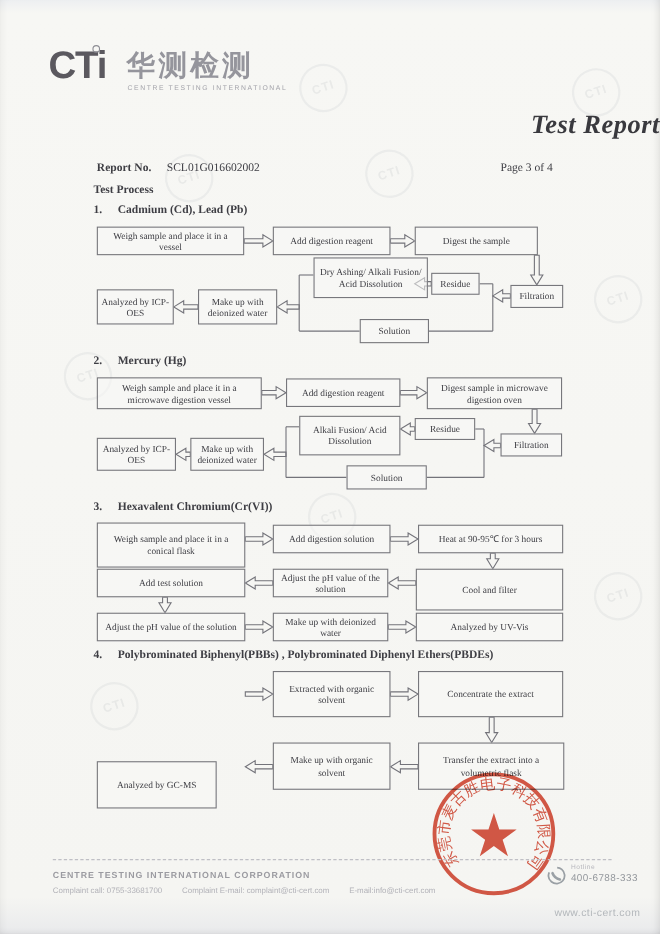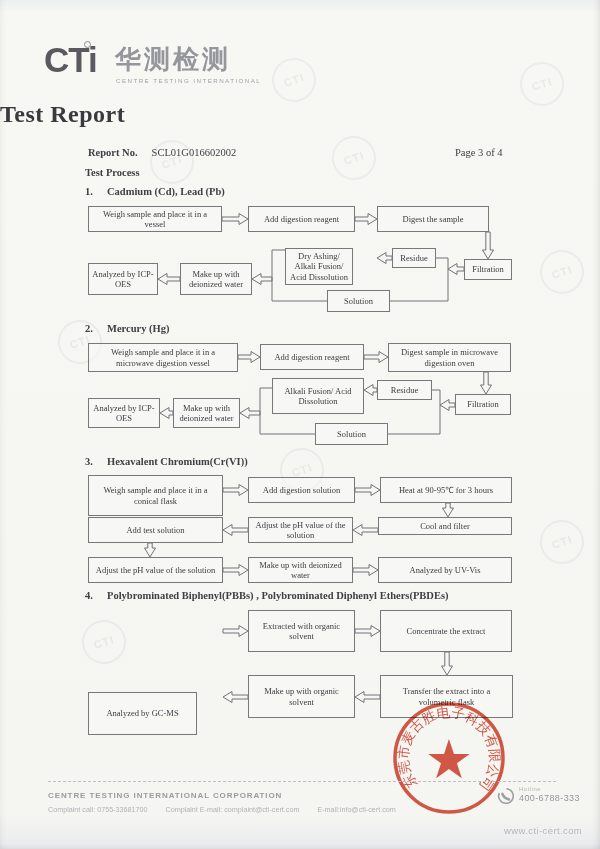--- a/index.html
+++ b/index.html
@@ -7,21 +7,21 @@
     position:relative;width:600px;height:849px;margin:0 auto;overflow:hidden;
     font-family:"Liberation Serif",serif;color:#3e3e44;
     background:linear-gradient(180deg,#edeff1 0px,#f7f7f4 12px,#f5f5f2 96%,#e9eaec 100%);
     box-shadow:inset -7px 0 9px -7px rgba(0,0,0,.14), inset 7px 0 9px -7px rgba(0,0,0,.07), inset 0 -5px 7px -5px rgba(0,0,0,.10);
   }
   
   .logo-cti{position:absolute;left:44px;top:42px;font-family:"Liberation Sans",sans-serif;font-weight:800;font-size:35px;line-height:1;color:#5b595f;letter-spacing:-1px;}
   .logo-ring{position:absolute;left:84px;top:41px;width:5px;height:5px;border:1.3px solid #8d8d94;border-radius:50%;}
   .logo-cn{position:absolute;left:115px;top:46px;font-family:sans-serif;font-weight:600;font-size:26px;line-height:1;color:#95959c;letter-spacing:3px;}
   .logo-sub{position:absolute;left:116px;top:77px;font-family:"Liberation Sans",sans-serif;font-size:6.2px;color:#a3a3aa;letter-spacing:1.45px;}
-  .doc-title{position:absolute;left:0;top:101px;width:100%;text-align:left;font-weight:bold;font-size:24px;color:#39393e;letter-spacing:.5px;}
+  .doc-title{position:absolute;left:0;top:101px;width:100%;text-align:right;font-weight:bold;font-size:24px;color:#39393e;letter-spacing:.5px;font-style:italic;}
   .meta-left{position:absolute;left:88px;top:147px;font-size:10.5px;}
   .meta-left .lbl{font-weight:bold;margin-right:14px;}
   .page-num{position:absolute;left:455px;top:147px;font-size:10.5px;}
   .process{position:absolute;left:85px;top:167px;font-size:10.5px;font-weight:bold;}
   .sec-head{position:absolute;left:85px;font-size:10.5px;font-weight:bold;white-space:nowrap;}
   .sec-head .num{display:inline-block;width:22px;}
   
   .fbox{
     position:absolute;border:1px solid #77777c;box-sizing:border-box;
     display:flex;align-items:center;justify-content:center;text-align:center;
@@ -142,21 +142,21 @@
         <path d="M388 434 H440"></path>
       <path d="M260 388 V434"></path>
         <path d="M260 388 H272"></path>
         <path d="M260 434 H315"></path>
     </g>
   </svg>
 
   <div class="fbox" style="left:88px;top:206px;width:134px;height:26px">Weigh sample and place it in a vessel</div>
   <div class="fbox" style="left:248px;top:206px;width:107px;height:26px">Add digestion reagent</div>
   <div class="fbox" style="left:377px;top:206px;width:112px;height:26px">Digest the sample</div>
-  <div class="fbox" style="left:285px;top:248px;width:68px;height:37px">Dry Ashing/ Alkali Fusion/ Acid Dissolution</div>
+  <div class="fbox" style="left:285px;top:234px;width:104px;height:37px">Dry Ashing/ Alkali Fusion/ Acid Dissolution</div>
   <div class="fbox" style="left:392px;top:248px;width:44px;height:20px">Residue</div>
   <div class="fbox" style="left:464px;top:259px;width:48px;height:21px">Filtration</div>
   <div class="fbox" style="left:88px;top:263px;width:70px;height:32px">Analyzed by ICP-OES</div>
   <div class="fbox" style="left:180px;top:263px;width:72px;height:32px">Make up with deionized water</div>
   <div class="fbox" style="left:327px;top:290px;width:63px;height:22px">Solution</div>
 
   <div class="fbox" style="left:88px;top:343px;width:150px;height:29px">Weigh sample and place it in a microwave digestion vessel</div>
   <div class="fbox" style="left:260px;top:344px;width:104px;height:26px">Add digestion reagent</div>
   <div class="fbox" style="left:388px;top:343px;width:123px;height:29px">Digest sample in microwave digestion oven</div>
   <div class="fbox" style="left:272px;top:378px;width:92px;height:36px">Alkali Fusion/ Acid Dissolution</div>
@@ -164,21 +164,21 @@
   <div class="fbox" style="left:455px;top:394px;width:56px;height:21px">Filtration</div>
   <div class="fbox" style="left:88px;top:398px;width:72px;height:30px">Analyzed by ICP-OES</div>
   <div class="fbox" style="left:173px;top:398px;width:67px;height:30px">Make up with deionized water</div>
   <div class="fbox" style="left:315px;top:423px;width:73px;height:22px">Solution</div>
 
   <div class="fbox" style="left:88px;top:475px;width:135px;height:41px">Weigh sample and place it in a conical flask</div>
   <div class="fbox" style="left:248px;top:477px;width:107px;height:26px">Add digestion solution</div>
   <div class="fbox" style="left:380px;top:477px;width:132px;height:26px">Heat at 90-95℃ for 3 hours</div>
   <div class="fbox" style="left:88px;top:517px;width:135px;height:26px">Add test solution</div>
   <div class="fbox" style="left:248px;top:517px;width:105px;height:26px">Adjust the pH value of the solution</div>
-  <div class="fbox" style="left:378px;top:517px;width:134px;height:18px">Cool and filter</div>
+  <div class="fbox" style="left:378px;top:517px;width:134px;height:38px">Cool and filter</div>
   <div class="fbox" style="left:88px;top:557px;width:135px;height:26px">Adjust the pH value of the solution</div>
   <div class="fbox" style="left:248px;top:557px;width:105px;height:26px">Make up with deionized water</div>
   <div class="fbox" style="left:378px;top:557px;width:134px;height:26px">Analyzed by UV-Vis</div>
 
   <div class="fbox" style="left:248px;top:610px;width:107px;height:42px">Extracted with organic solvent</div>
   <div class="fbox" style="left:380px;top:610px;width:132px;height:42px">Concentrate the extract</div>
   <div class="fbox" style="left:88px;top:692px;width:109px;height:43px">Analyzed by GC-MS</div>
   <div class="fbox" style="left:248px;top:675px;width:107px;height:43px">Make up with organic solvent</div>
   <div class="fbox" style="left:380px;top:675px;width:133px;height:43px">Transfer the extract into a volumetric flask</div>
 

